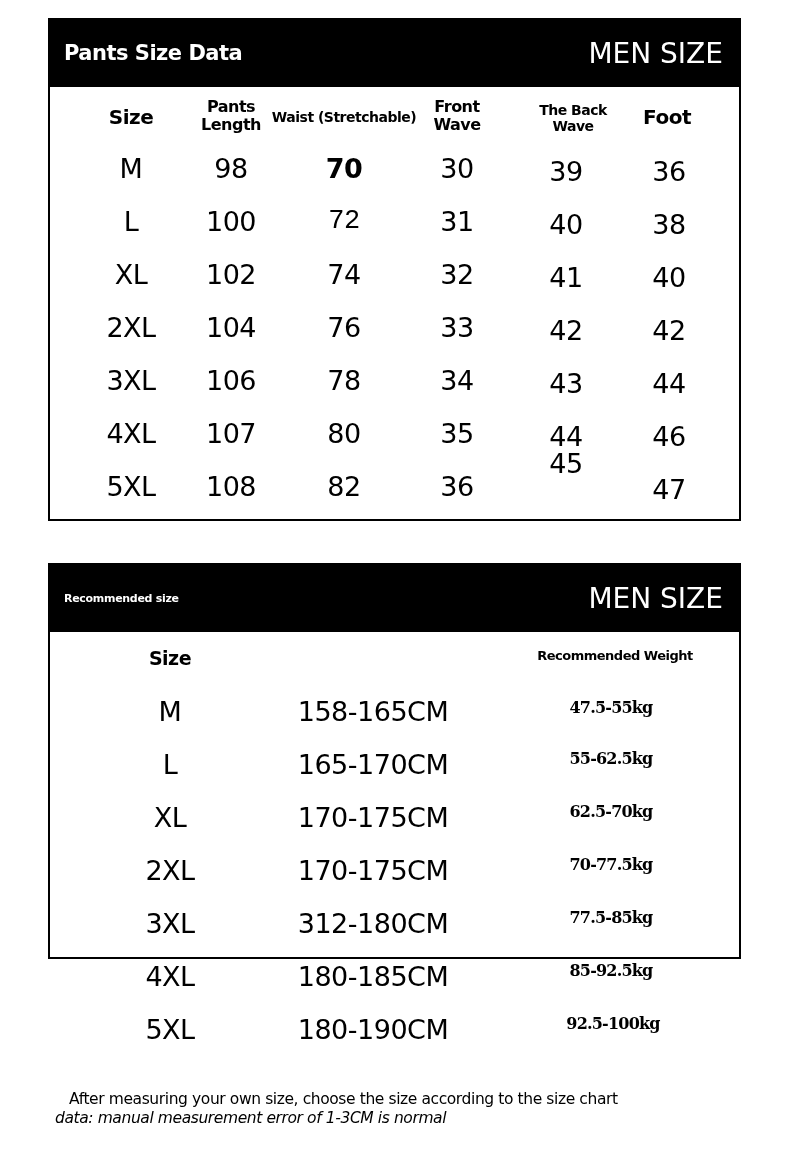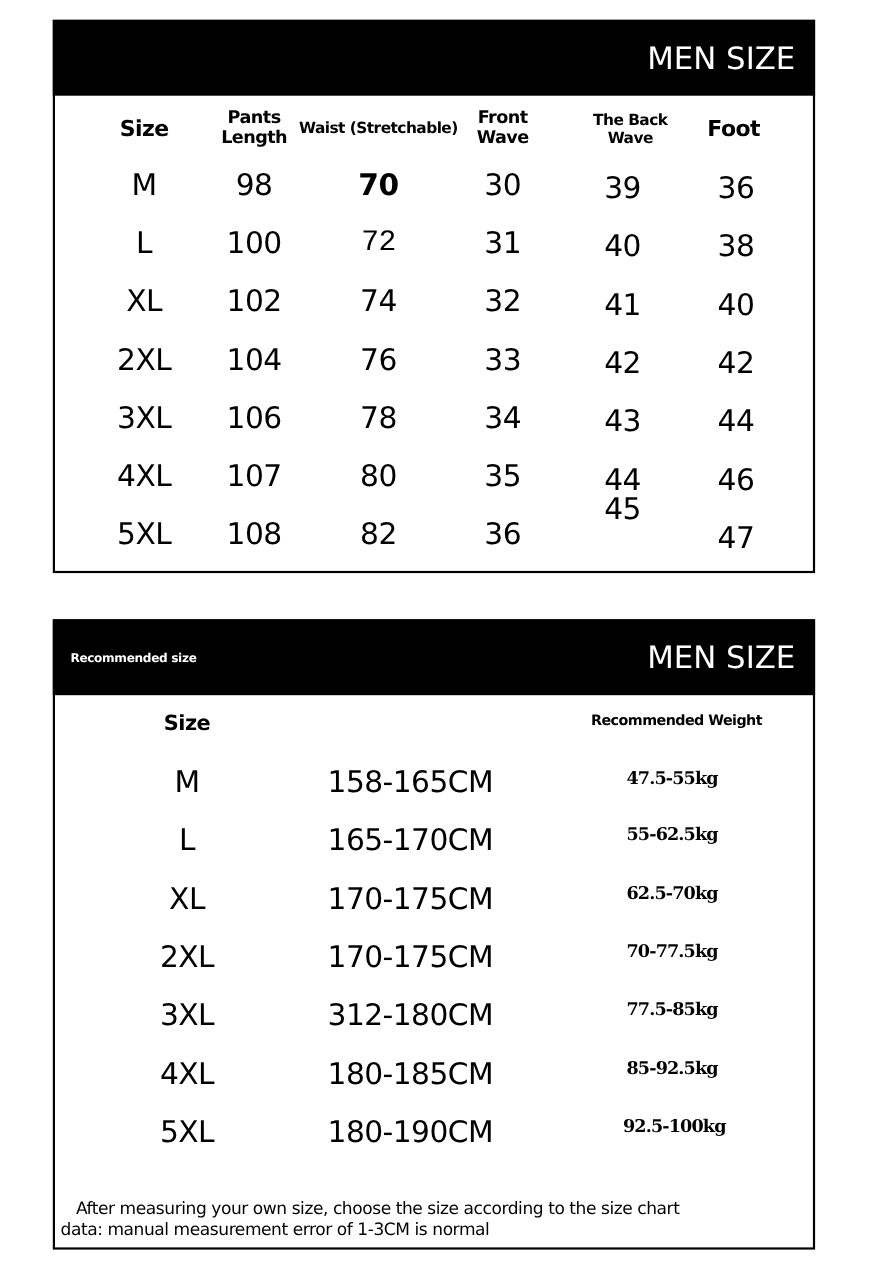--- a/index.html
+++ b/index.html
@@ -7,21 +7,21 @@
     body { position: relative; font-family: "DejaVu Sans", sans-serif; color: #000; }
 
     .panel {
       position: absolute;
       left: 48px;
       width: 693px;
       border: 2px solid #000;
       background: #fff;
     }
     .panel-1 { top: 18px; height: 503px; }
-    .panel-2 { top: 563px; height: 573px; }
+    .panel-2 { top: 563px; height: 396px; }
 
     .panel-header {
       position: absolute;
       left: -2px; top: -2px;
       width: 693px; height: 69px;
       background: #000;
       color: #fff;
     }
     .panel-title {
       position: absolute;
@@ -75,27 +75,28 @@
       position: absolute;
       left: 55px;
       top: 1090px;
       width: 680px;
       font-family: "DejaVu Sans", sans-serif;
       font-size: 15.5px;
       line-height: 19px;
       letter-spacing: -0.4px;
     }
     .footnote .l1 { display: block; padding-left: 14px; }
-    .footnote .l2 { display: block; }
+    .footnote .l2 { display: block; font-style: italic; }
   </style>
 </head>
 <body>
 
 <div class="panel panel-1">
   <div class="panel-header">
+    <span class="panel-title">Pants Size Data</span>
     <span class="panel-brand">MEN SIZE</span>
   </div>
 
   <div class="cell col-head" style="left:81px; top:86px; font-size:20px;">
     <span>Size</span>
   </div>
   <div class="cell col-head" style="left:181px; top:78px; font-size:16px;">
     <div>Pants</div>
     <div>Length</div>
   </div>

